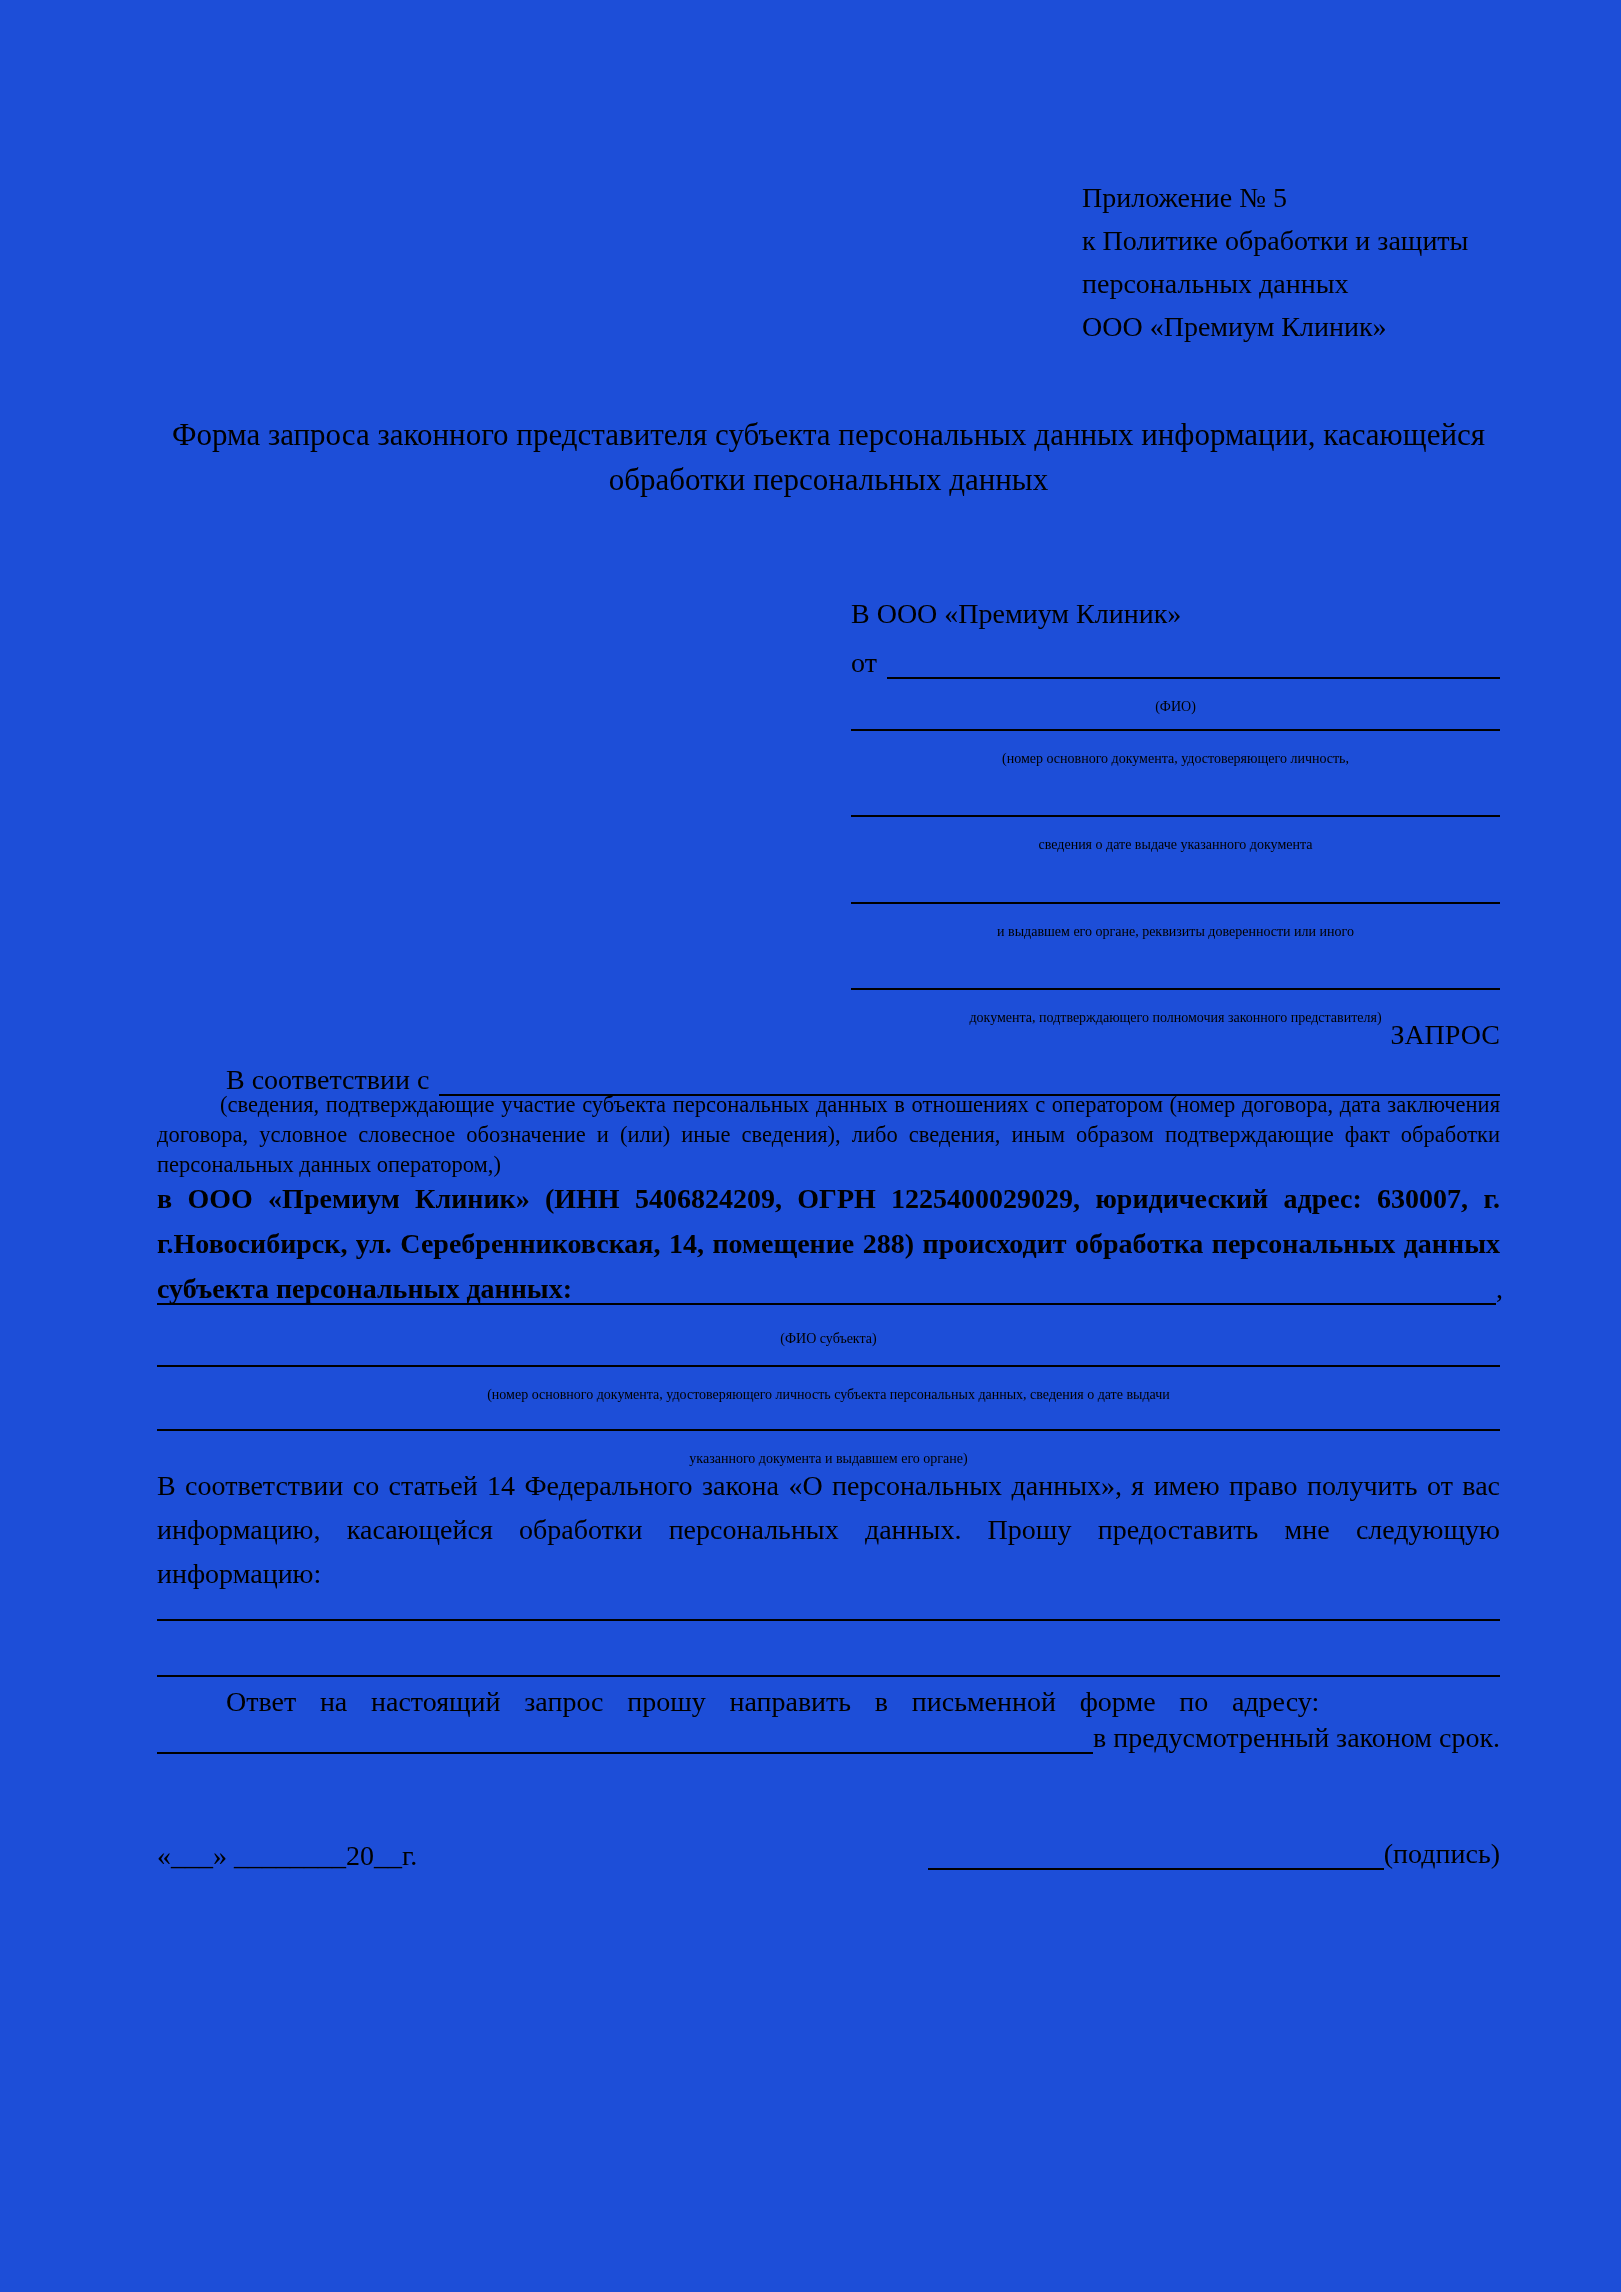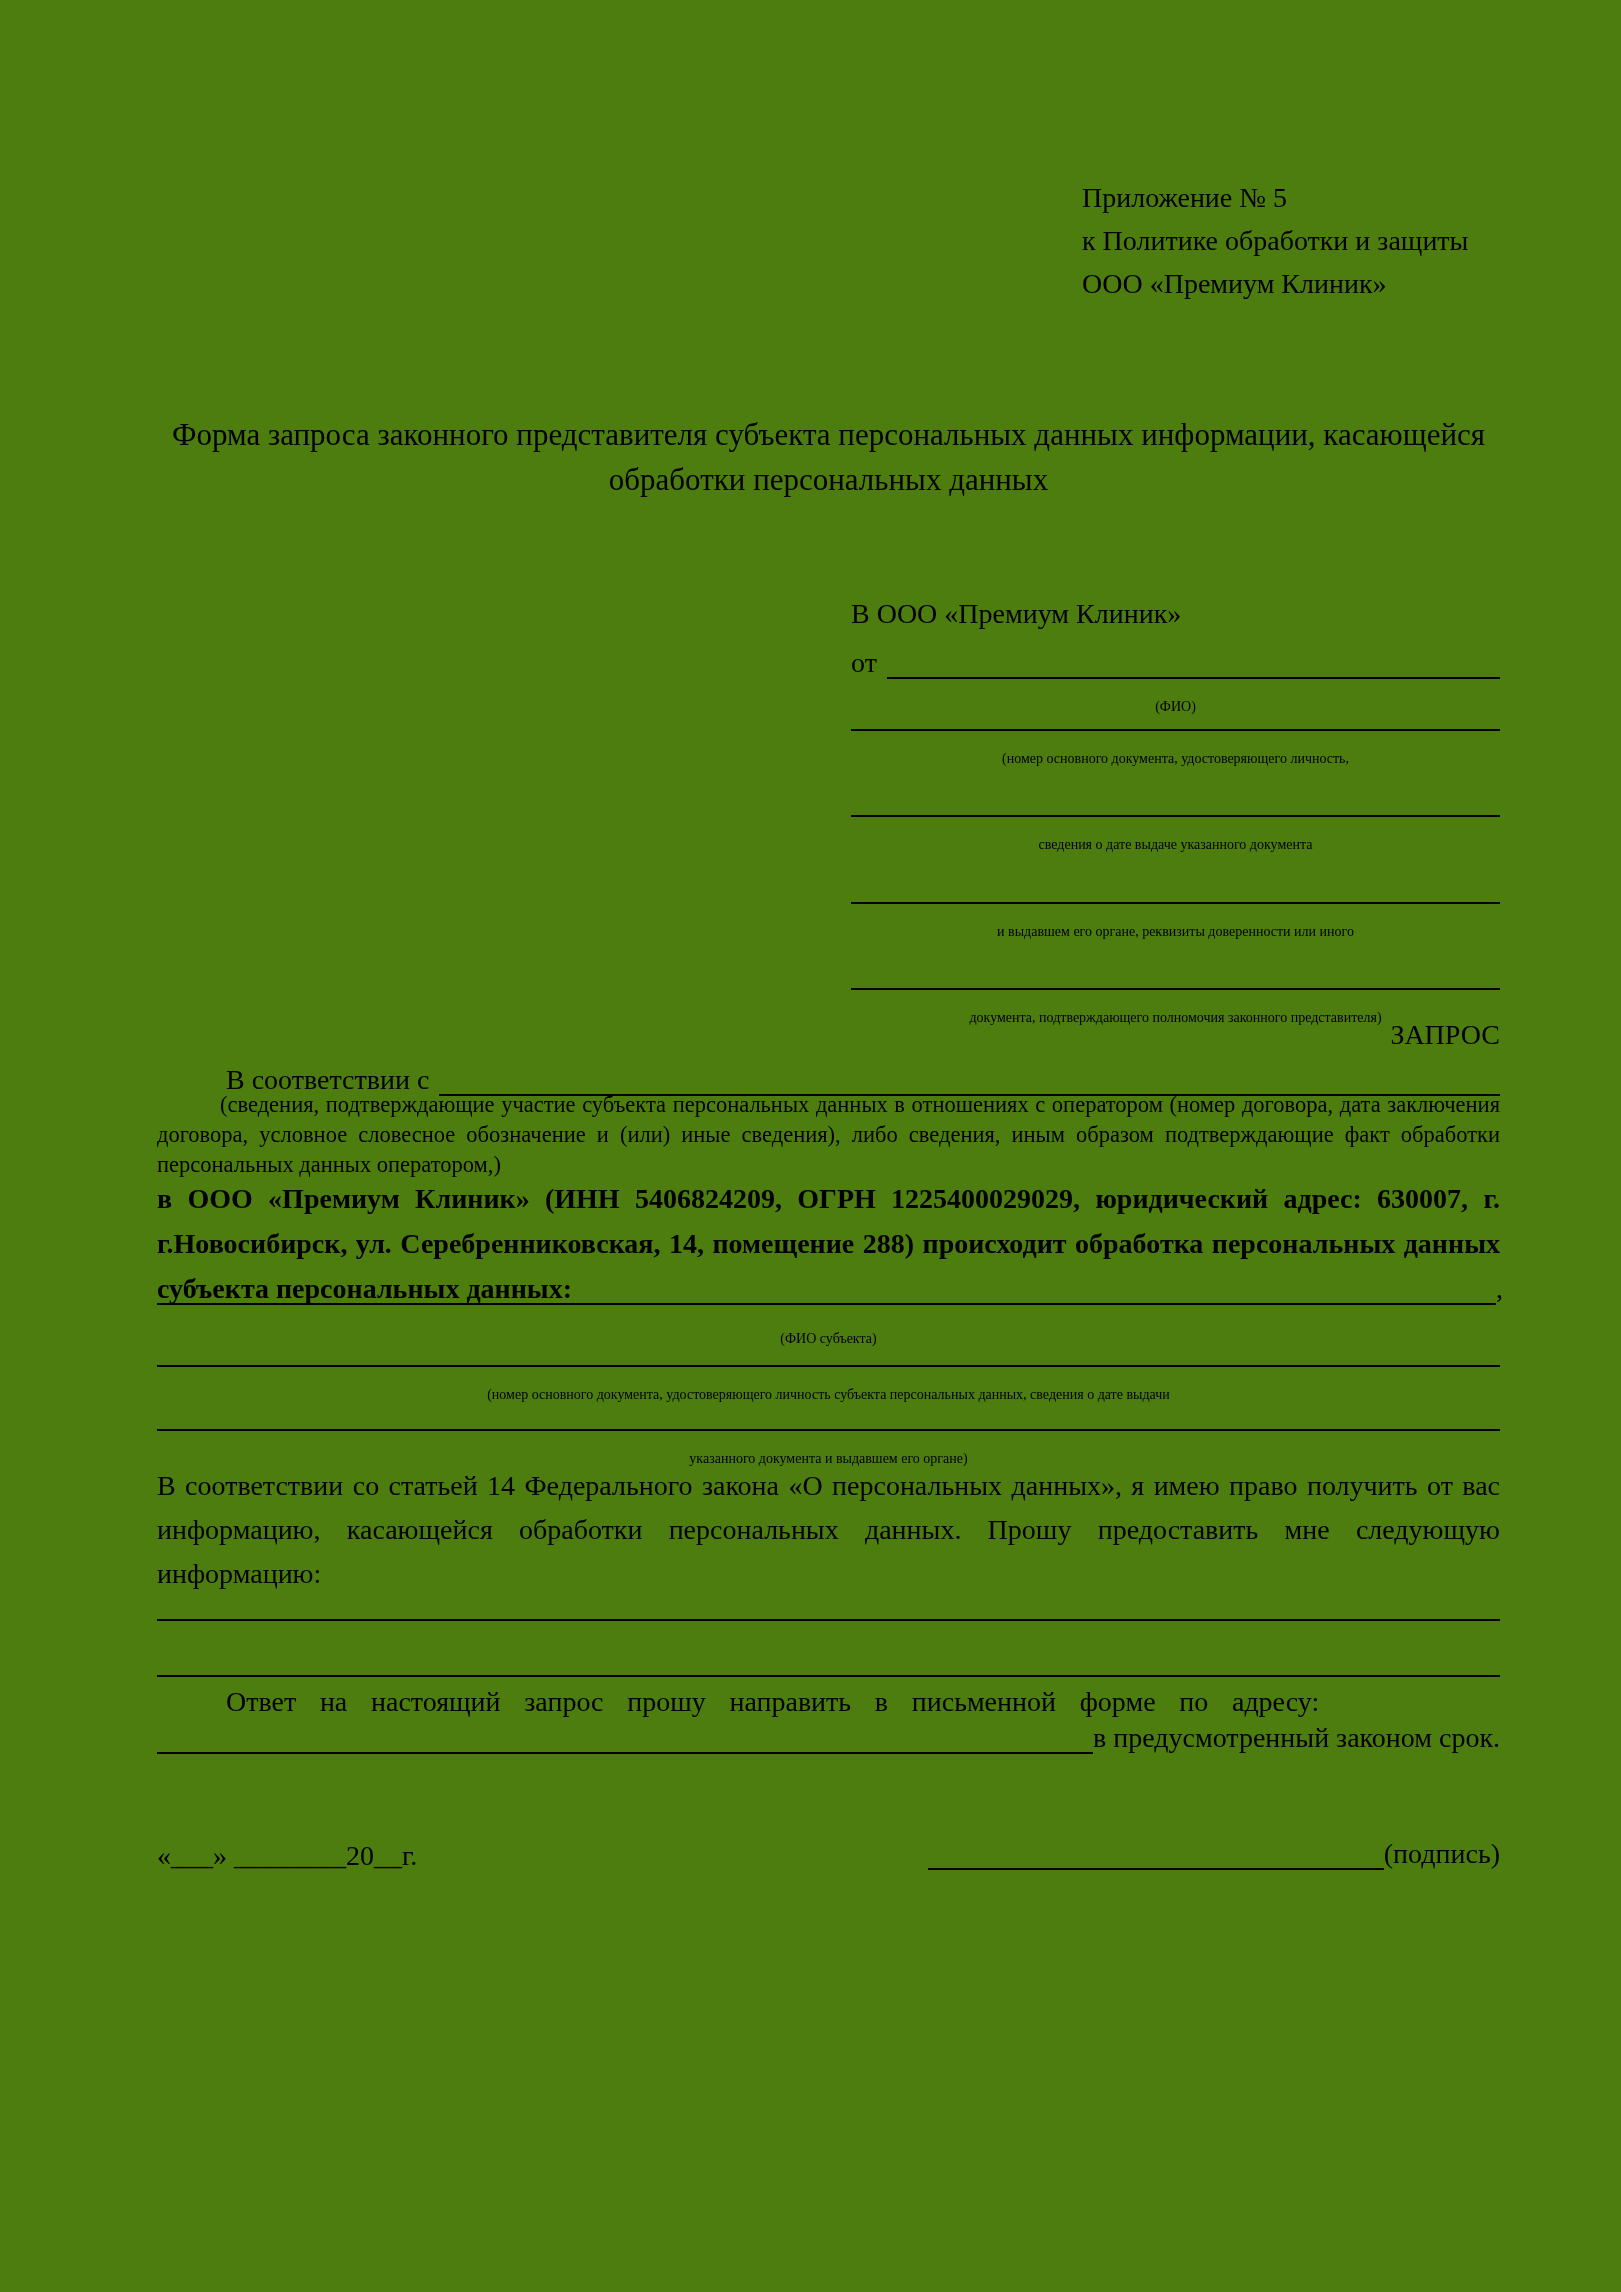--- a/index.html
+++ b/index.html
@@ -4,21 +4,21 @@
 <style>
   html, body {
     margin: 0; padding: 0;
     width: 1621px; height: 2293px;
     background: #ffffff;
     overflow: hidden;
   }
   .page {
     position: absolute; left: 0; top: 0;
     width: 1621px; height: 2293px;
-    background: #4d7c0f;
+    background: #1d4ed8;
     color: #000000;
     font-family: "Liberation Serif", serif;
     font-size: 28px;
   }
   .abs { position: absolute; }
 
   
   .appendix { left: 1082px; top: 176px; line-height: 43px; white-space: nowrap; }
 
   
@@ -90,20 +90,21 @@
   .date-field { white-space: nowrap; line-height: 29px; }
 </style>
 </head>
 <body>
 
 <div class="page">
 
   <div class="abs appendix">
     <div>Приложение № 5</div>
     <div>к Политике обработки и защиты</div>
+    <div>персональных данных</div>
     <div>ООО «Премиум Клиник»</div>
   </div>
 
   <div class="abs doc-title">Форма запроса законного представителя субъекта персональных данных информации, касающейся обработки персональных данных</div>
 
   <div class="abs addressee">
     <div>В ООО «Премиум Клиник»</div>
     <div class="addr-from">
       <span class="lbl">от</span>
       <span class="fill flex1 h34"></span>

